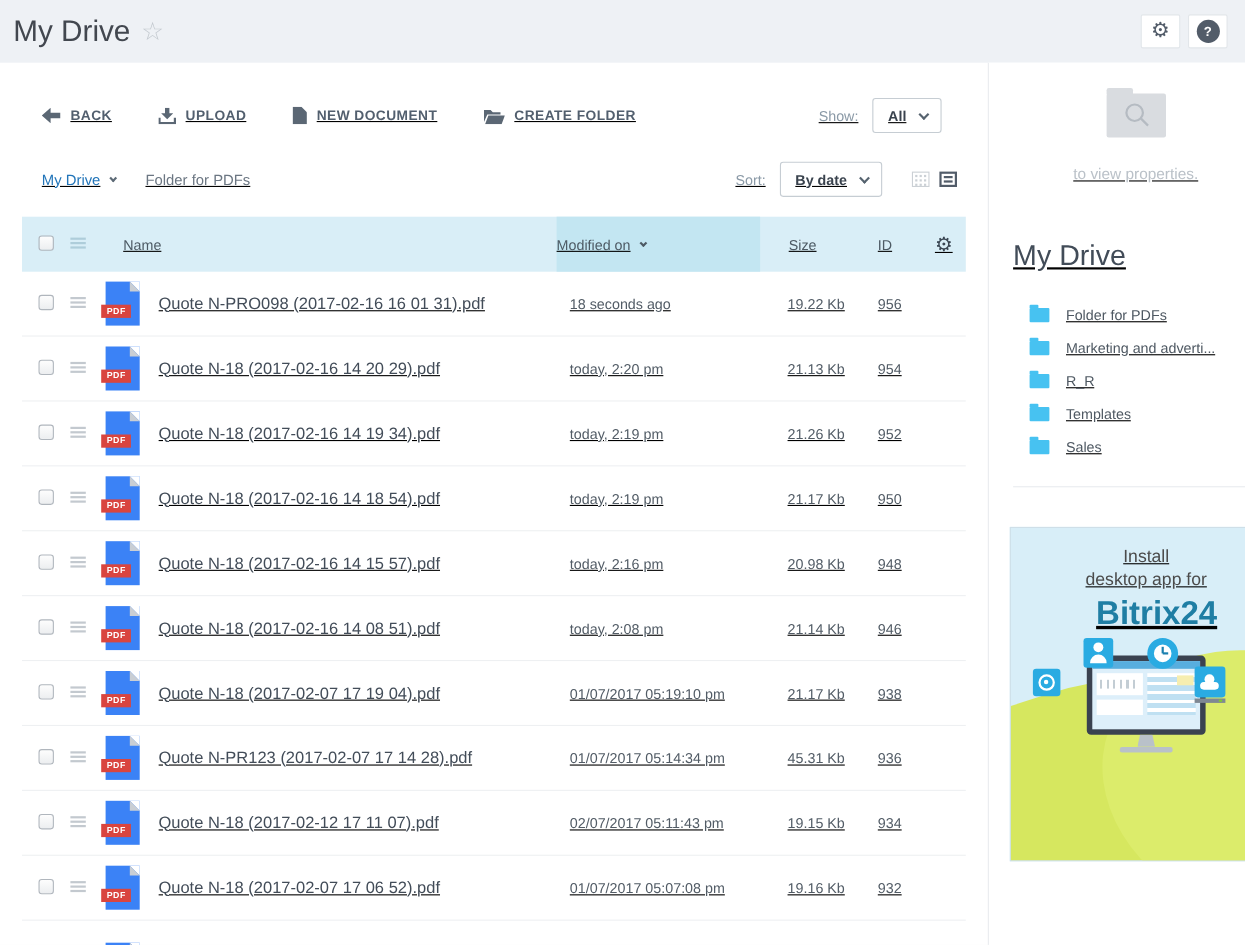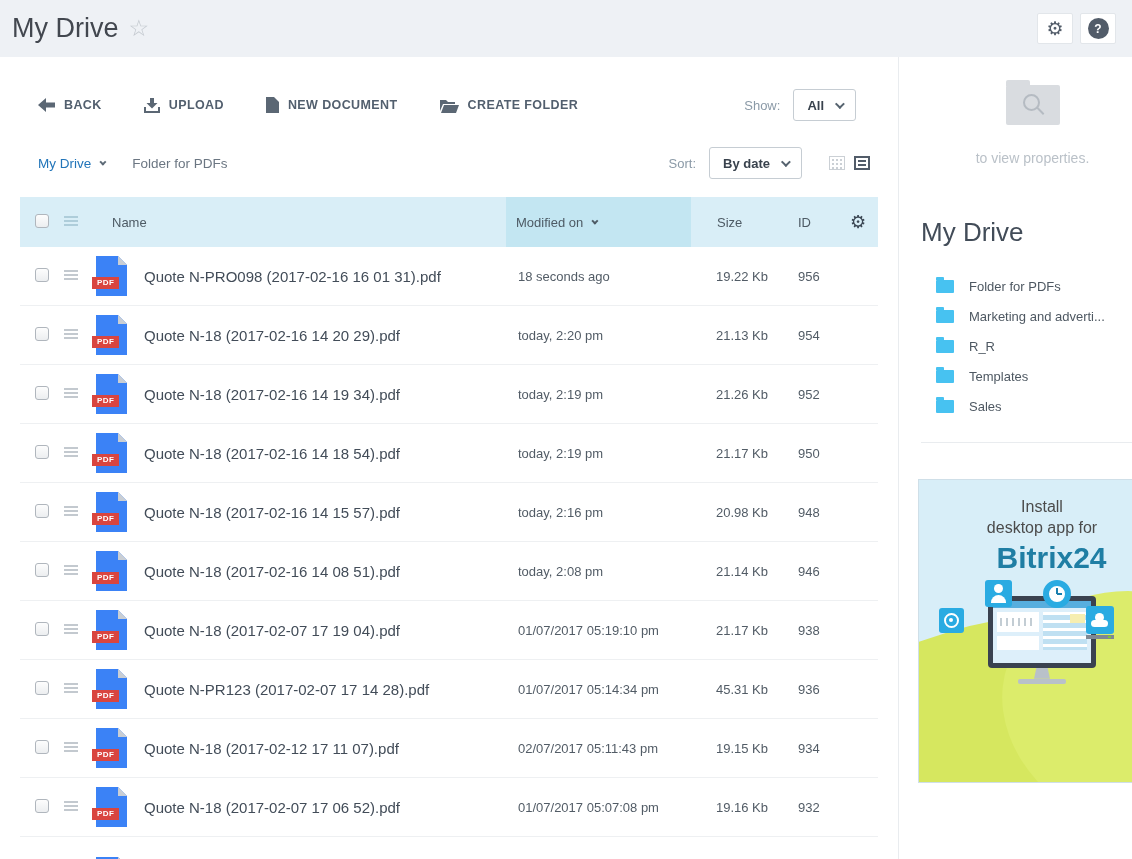--- a/index.html
+++ b/index.html
@@ -12,21 +12,21 @@
   .star { font-size:23px; color:#c3c9cf; margin-left:10px; cursor:pointer; line-height:1; }
   .titlebar-spacer { flex:1; }
   .tbtn { width:36px; height:31px; background:#fff; border:1px solid #e2e6ea; border-radius:2px;
           display:flex; align-items:center; justify-content:center; margin-left:7px; cursor:pointer; }
   .gear-glyph { font-size:19px; color:#525c69; line-height:1; }
   .gear-glyph.dark { color:#3b4754; font-size:18px; }
   .help-circle { width:21px; height:21px; border-radius:50%; background:#525c69; color:#fff;
                  font-size:12px; font-weight:bold; display:flex; align-items:center; justify-content:center; }
 
   
-  .main { position:absolute; top:57px; left:0; right:0; bottom:0; background:#fff; display:flex; }
+  .main { position:absolute; top:57px; left:0; right:0; bottom:0; background:#fff; display:flex;text-decoration:underline; }
   .content { width:898px; padding:0 20px; flex:none; }
 
   
   .toolbar { margin:28px 0 0 18px; height:40px; display:flex; align-items:center; }
   .tool { display:flex; align-items:center; gap:9px; color:#525f6e; font-weight:bold;
           font-size:12.5px; letter-spacing:0.4px; margin-right:42px; cursor:pointer; white-space:nowrap; }
   .tool svg { fill:#5b6774; display:block; }
   .showgrp { margin-left:auto; display:flex; align-items:center; gap:13px; margin-right:22px; }
   .muted-label { color:#8b9aa7; font-size:13px; }
   .dropdown { display:flex; align-items:center; gap:11px; background:#fff; border:1px solid #c6cdd3;
@@ -51,21 +51,21 @@
   .icon-list { width:16px; height:14px; border:2px solid #525c69; position:relative; cursor:pointer; }
   .icon-list::before, .icon-list::after { content:''; position:absolute; left:2px; right:2px; height:2px; background:#525c69; }
   .icon-list::before { top:2px; } .icon-list::after { bottom:2px; }
 
   
   .grid { margin-top:16px; width:858px; }
   .grid-row { display:grid; grid-template-columns:44px 32px 48px 1fr 185px 85px 62px 40px; align-items:center; }
   .grid-header { height:50px; background:#d9eef7; color:#4d5a64; font-size:13px; }
   .col-namehead { grid-column:3 / 5; padding-left:16px; cursor:pointer; }
   .col-modhead { background:#c3e6f2; align-self:stretch; display:flex; align-items:center;
-                 padding-left:10px; gap:8px; cursor:pointer; }
+                 padding-left:0; gap:8px; cursor:pointer; }
   .col-modhead .chev { border-color:#4d5a64; }
   .col-sizehead { padding-left:26px; cursor:pointer; }
   .col-idhead { padding-left:22px; cursor:pointer; }
   .cell-check { justify-self:center; }
   .cbx { width:14px; height:14px; appearance:none; -webkit-appearance:none; border:1px solid #b0b6bd;
          border-radius:3px; background:linear-gradient(#fdfdfd,#eceef0); cursor:pointer; }
   .handle { width:14px; cursor:grab; }
   .handle i { display:block; height:2px; background:#c3c9cf; margin-bottom:2px; }
   .handle.header i { background:#aecdda; }
 

